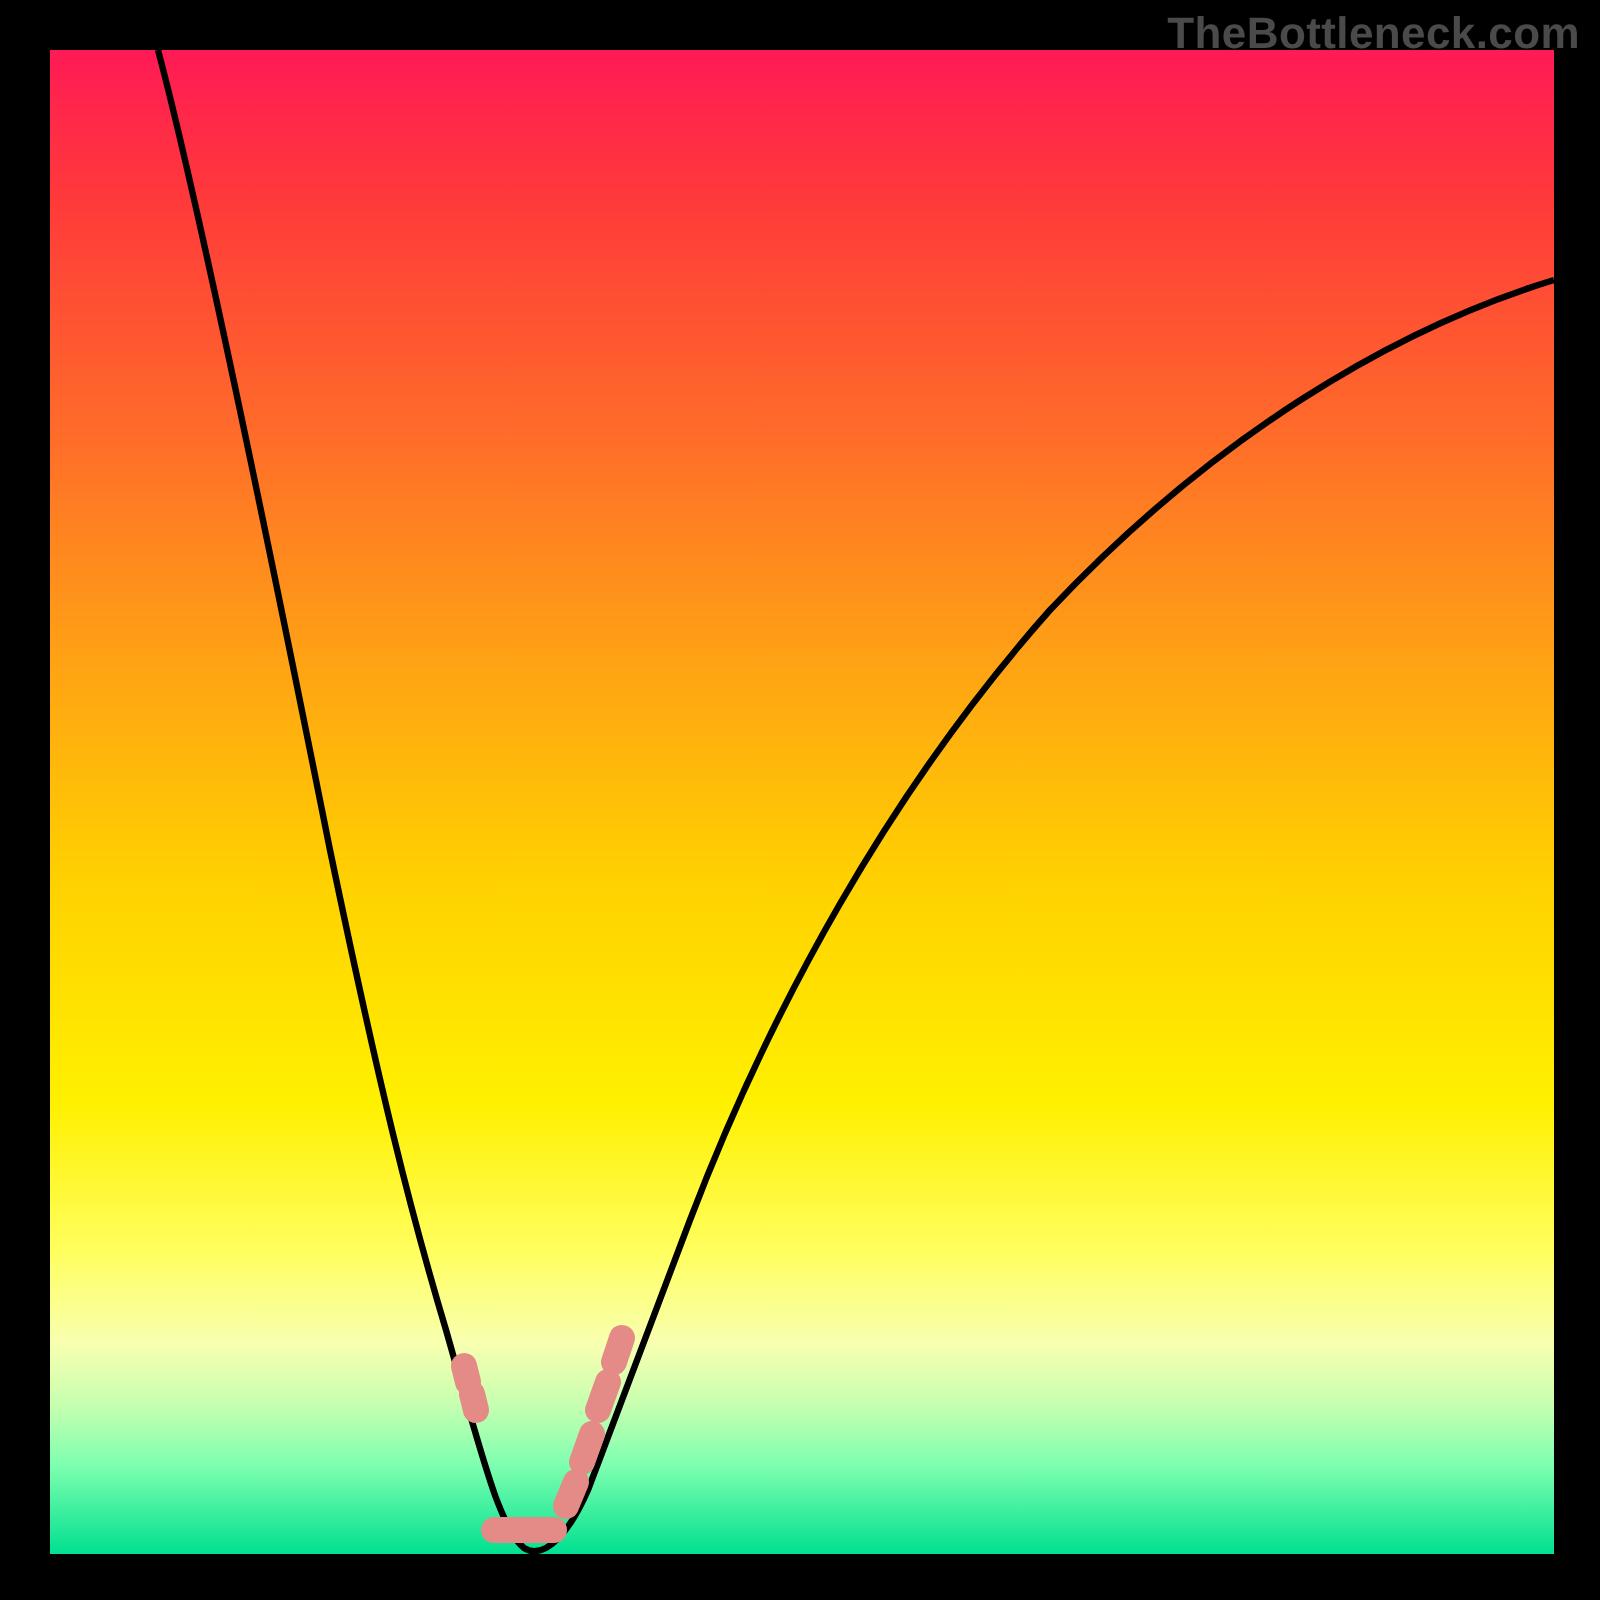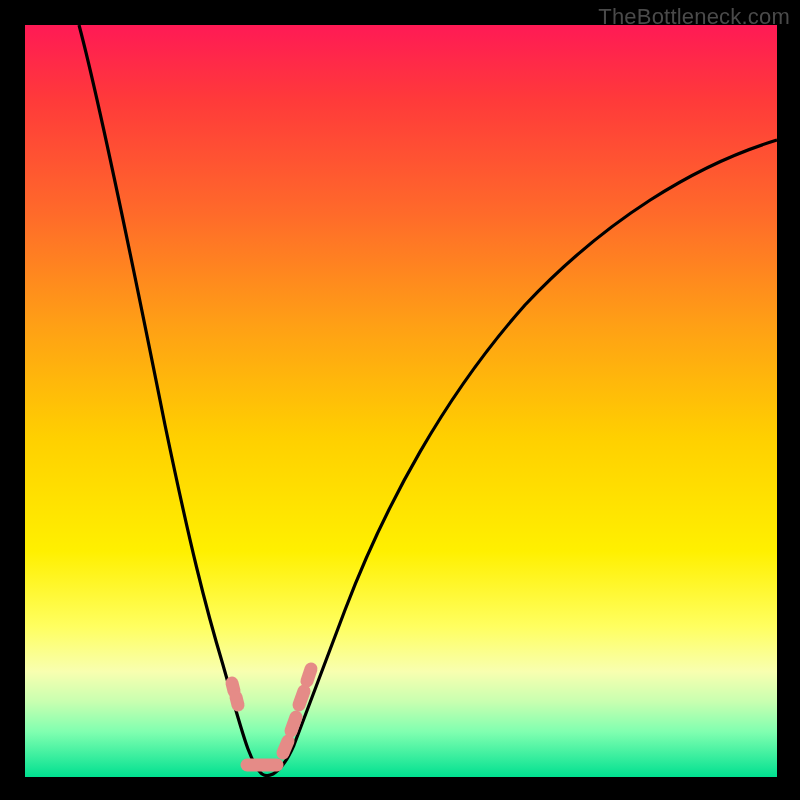--- a/index.html
+++ b/index.html
@@ -29,21 +29,21 @@
       #c8ffb0 90%,
       #80ffb0 94%,
       #00e090 100%);
   }
   .watermark {
     position: absolute;
     top: 4px;
     right: 10px;
     color: #4a4a4a;
     font-size: 22px;
-    font-weight: 400;
+    font-weight: 700;
     letter-spacing: 0.2px;
     z-index: 10;
   }
   svg.curves {
     position: absolute;
     left: 0; top: 0;
     width: 752px; height: 752px;
     overflow: visible;
   }
 </style>

